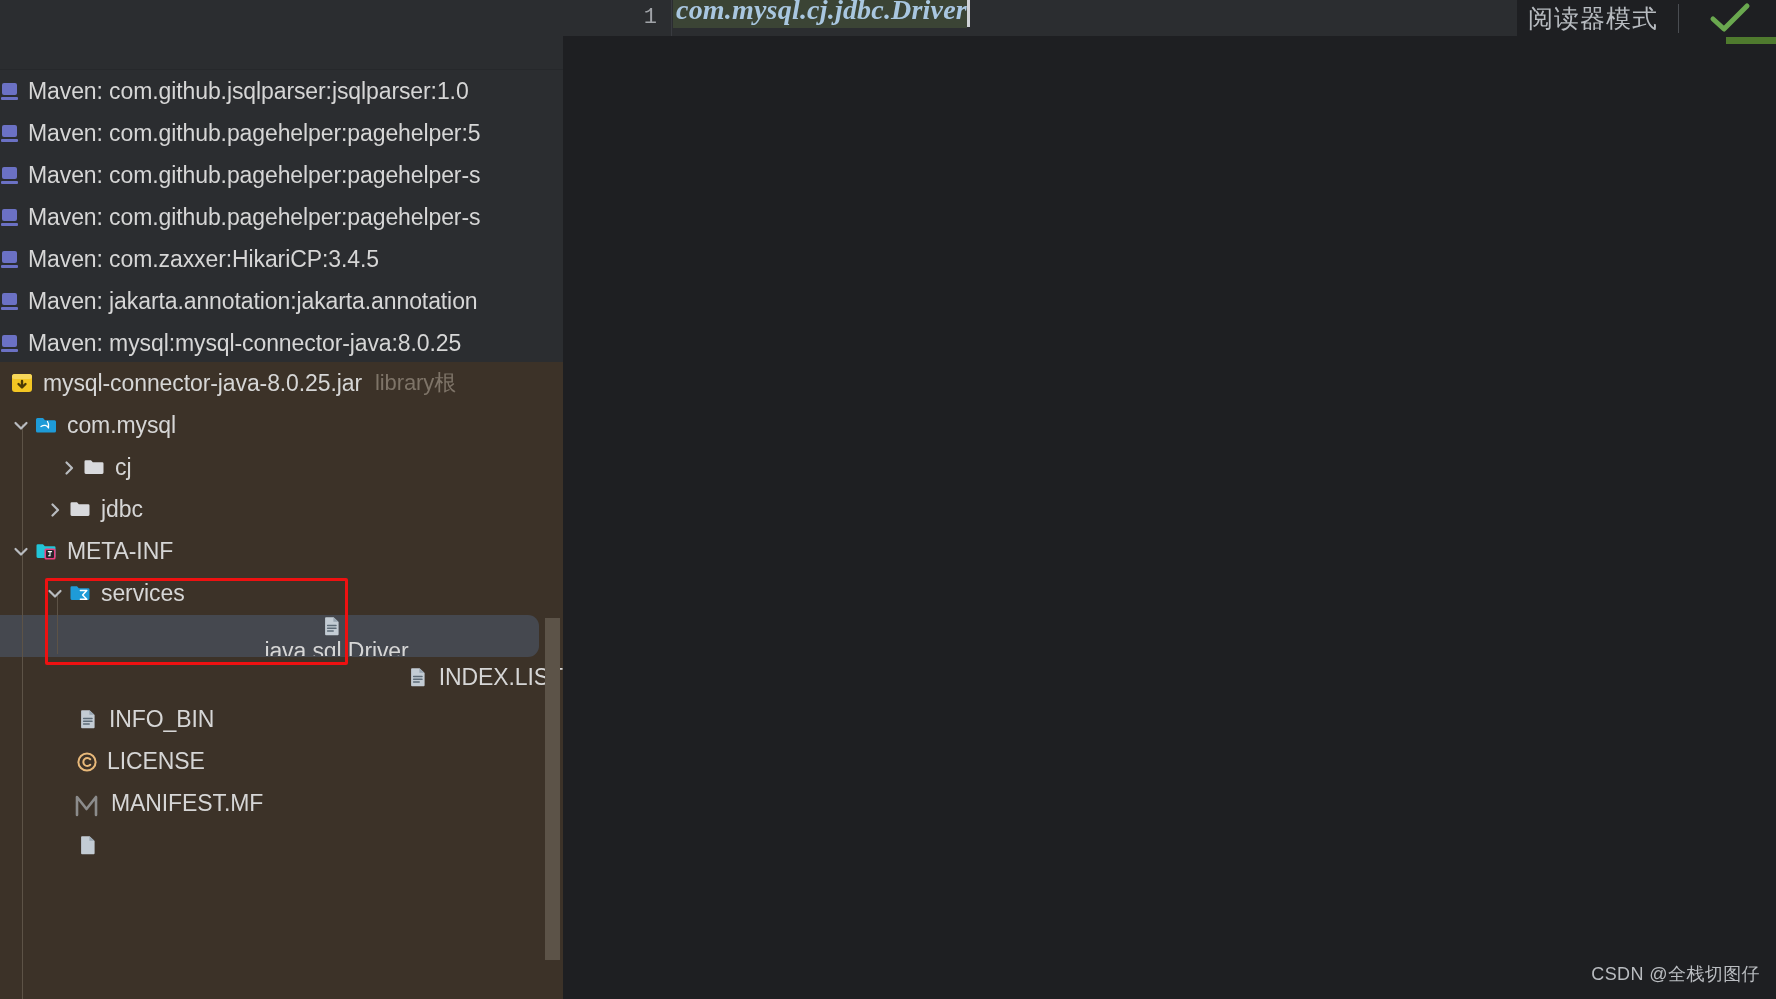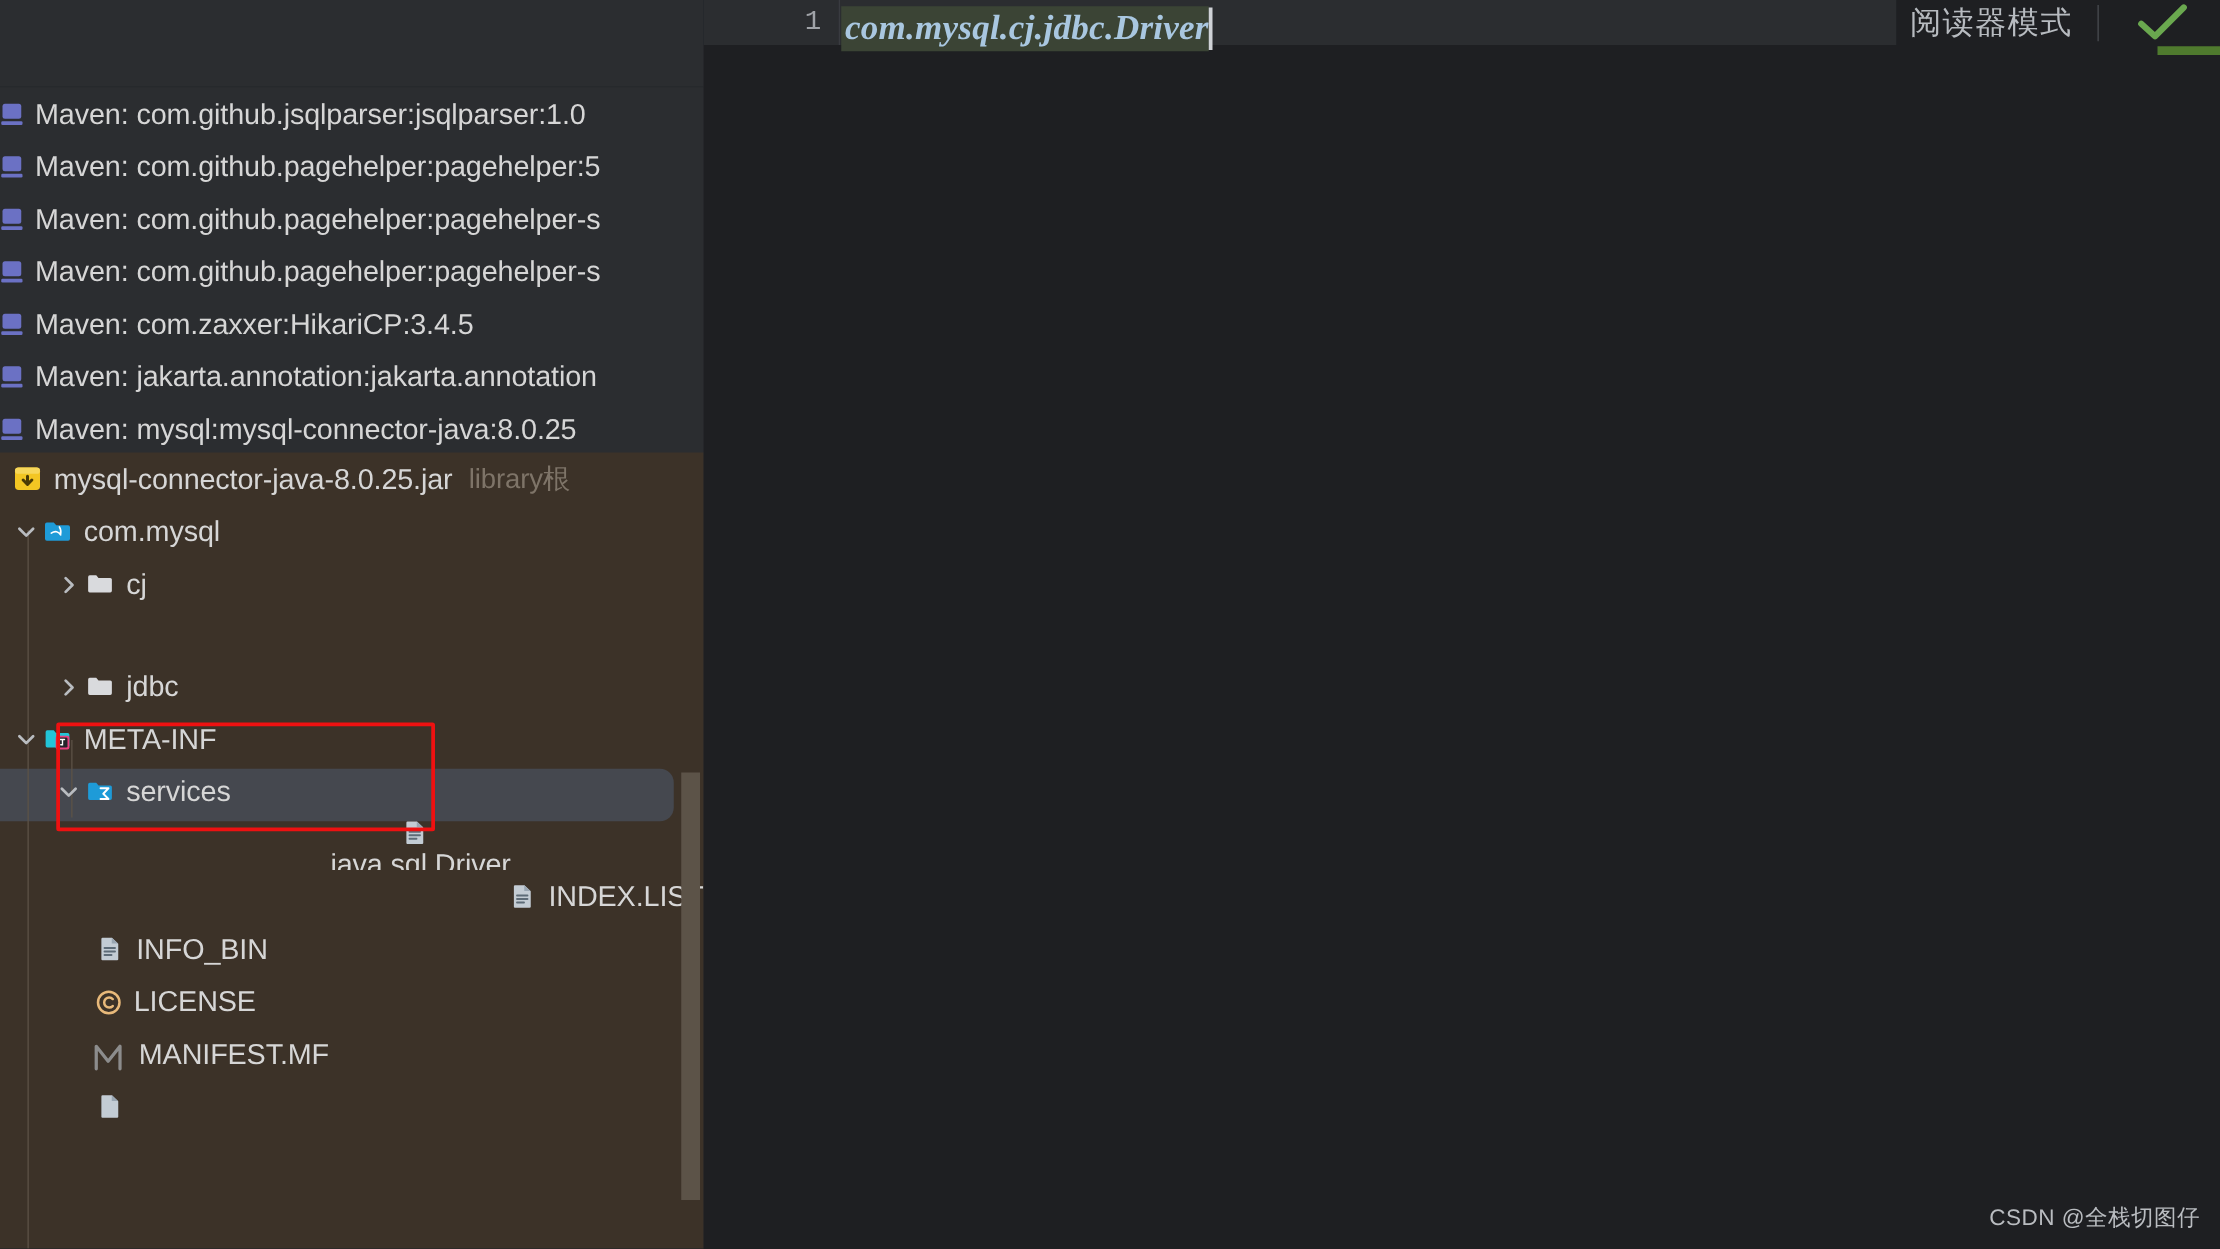--- a/index.html
+++ b/index.html
@@ -154,21 +154,21 @@
     border-right: 1px solid #393b40;
   }
   #gutter-line-number {
     position: absolute; right: 14px; top: 0;
     height: 36px; line-height: 36px;
     font-family: "Liberation Mono", monospace;
     font-size: 22px;
     color: #a0a3a8;
   }
   #code-line {
-    position: absolute; left: 110px; top: 13px;
+    position: absolute; left: 110px; top: 0;
     height: 20px;
     display: flex; align-items: center;
   }
   #code-text {
     background: #3b4435;
     height: 36px; line-height: 36px;
     font-family: "Liberation Serif", serif;
     font-style: italic;
     font-weight: bold;
     font-size: 28px;
@@ -314,35 +314,35 @@
         </span>
         <span class="ic">
           <svg width="24" height="24" viewBox="0 0 24 24">
             <path d="M2 6.5 A1.5 1.5 0 0 1 3.5 5 H9 L11 7.2 H20.5 A1.5 1.5 0 0 1 22 8.7 V18 A1.5 1.5 0 0 1 20.5 19.5 H3.5 A1.5 1.5 0 0 1 2 18 Z" fill="#1e9bd8"></path>
             <path d="M7 13.5 c3-2 6-1.5 7.5 1.5 M13.5 8.5 c1 1.5 1.5 3.5 1 6" stroke="#ffffff" stroke-width="1.3" fill="none" stroke-linecap="round"></path>
           </svg>
         </span>
         <span class="row-label">com.mysql</span>
       </div>
 
-      <div class="tree-row" style="padding-left:42px;">
+      <div class="tree-row" style="padding-left:42px;margin-left:14px;">
         <span class="chev">
           <svg width="18" height="18" viewBox="0 0 18 18">
               <path d="M6.5 3.5 L12 9 L6.5 14.5" stroke="#b9bcc0" stroke-width="2.2" fill="none" stroke-linecap="round" stroke-linejoin="round"></path>
             </svg>
         </span>
         <span class="ic">
           <svg width="24" height="24" viewBox="0 0 24 24">
             <path d="M2.5 6.5 A1.3 1.3 0 0 1 3.8 5.2 H9 L10.8 7.3 H20.2 A1.3 1.3 0 0 1 21.5 8.6 V17.6 A1.3 1.3 0 0 1 20.2 18.9 H3.8 A1.3 1.3 0 0 1 2.5 17.6 Z" fill="#d9dadd"></path>
           </svg>
         </span>
         <span class="row-label">cj</span>
       </div>
 
-      <div class="tree-row" style="padding-left:42px;margin-top:40px;">
+      <div class="tree-row" style="padding-left:42px;">
         <span class="chev">
           <svg width="18" height="18" viewBox="0 0 18 18">
               <path d="M6.5 3.5 L12 9 L6.5 14.5" stroke="#b9bcc0" stroke-width="2.2" fill="none" stroke-linecap="round" stroke-linejoin="round"></path>
             </svg>
         </span>
         <span class="ic">
           <svg width="24" height="24" viewBox="0 0 24 24">
             <path d="M2.5 6.5 A1.3 1.3 0 0 1 3.8 5.2 H9 L10.8 7.3 H20.2 A1.3 1.3 0 0 1 21.5 8.6 V17.6 A1.3 1.3 0 0 1 20.2 18.9 H3.8 A1.3 1.3 0 0 1 2.5 17.6 Z" fill="#d9dadd"></path>
           </svg>
         </span>

